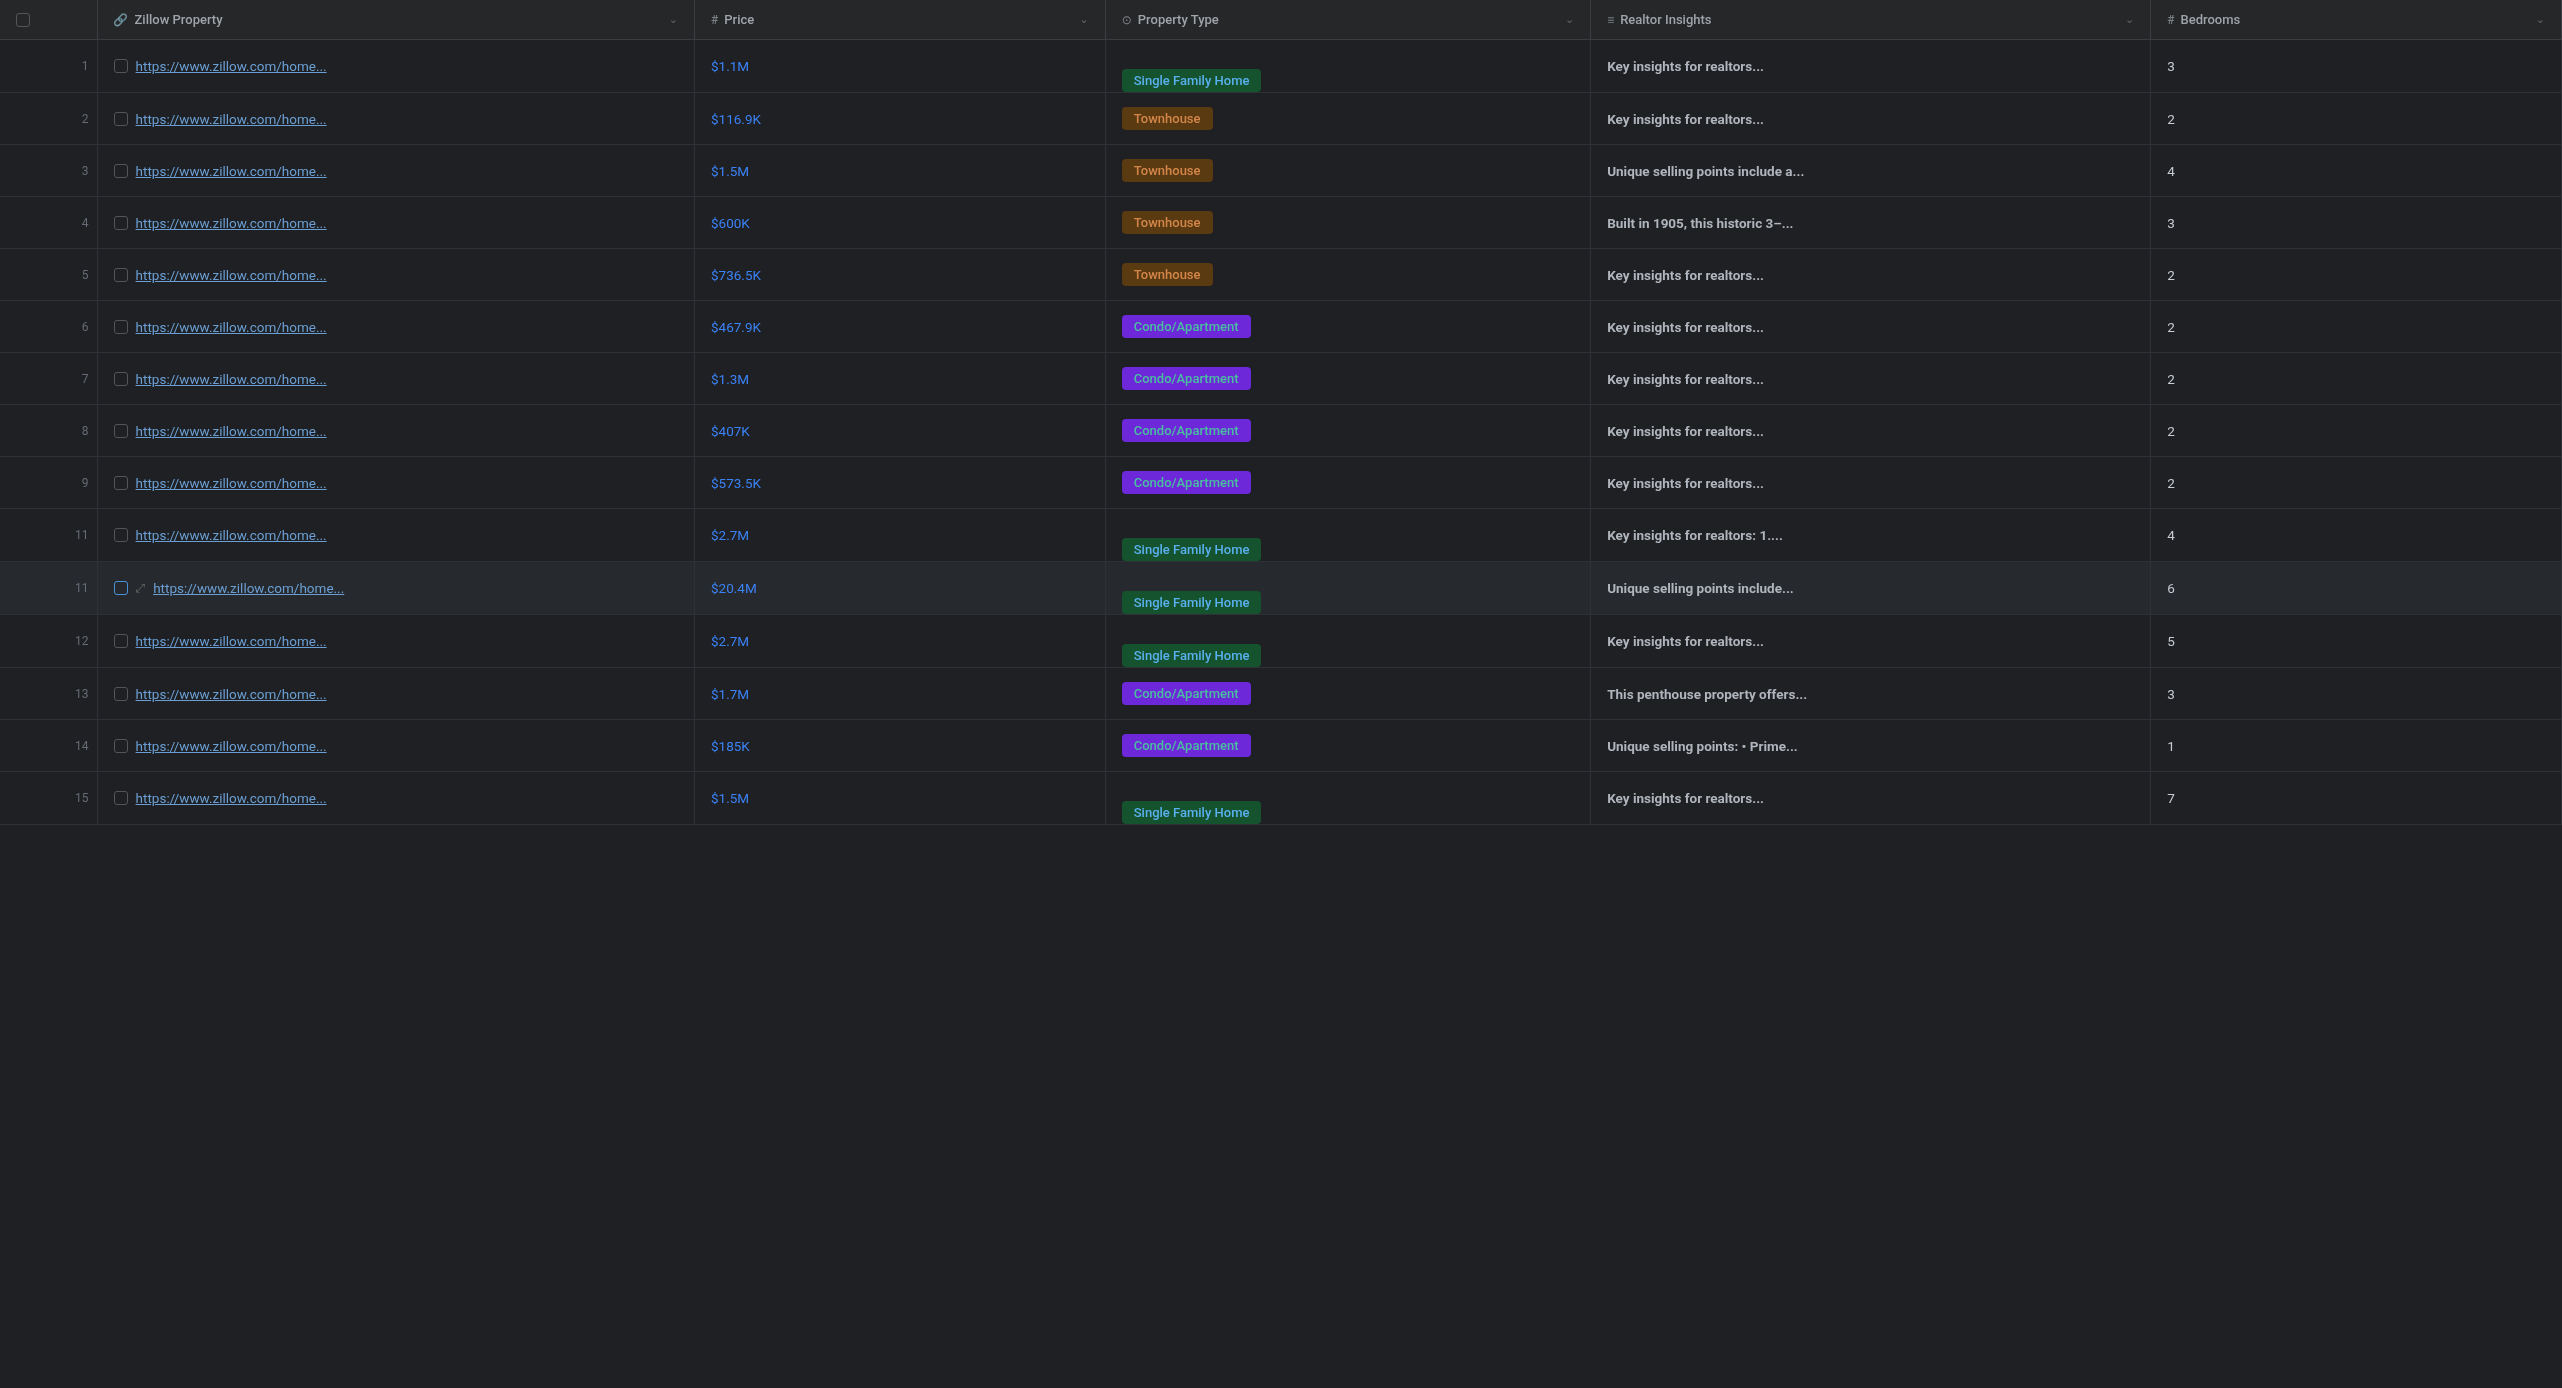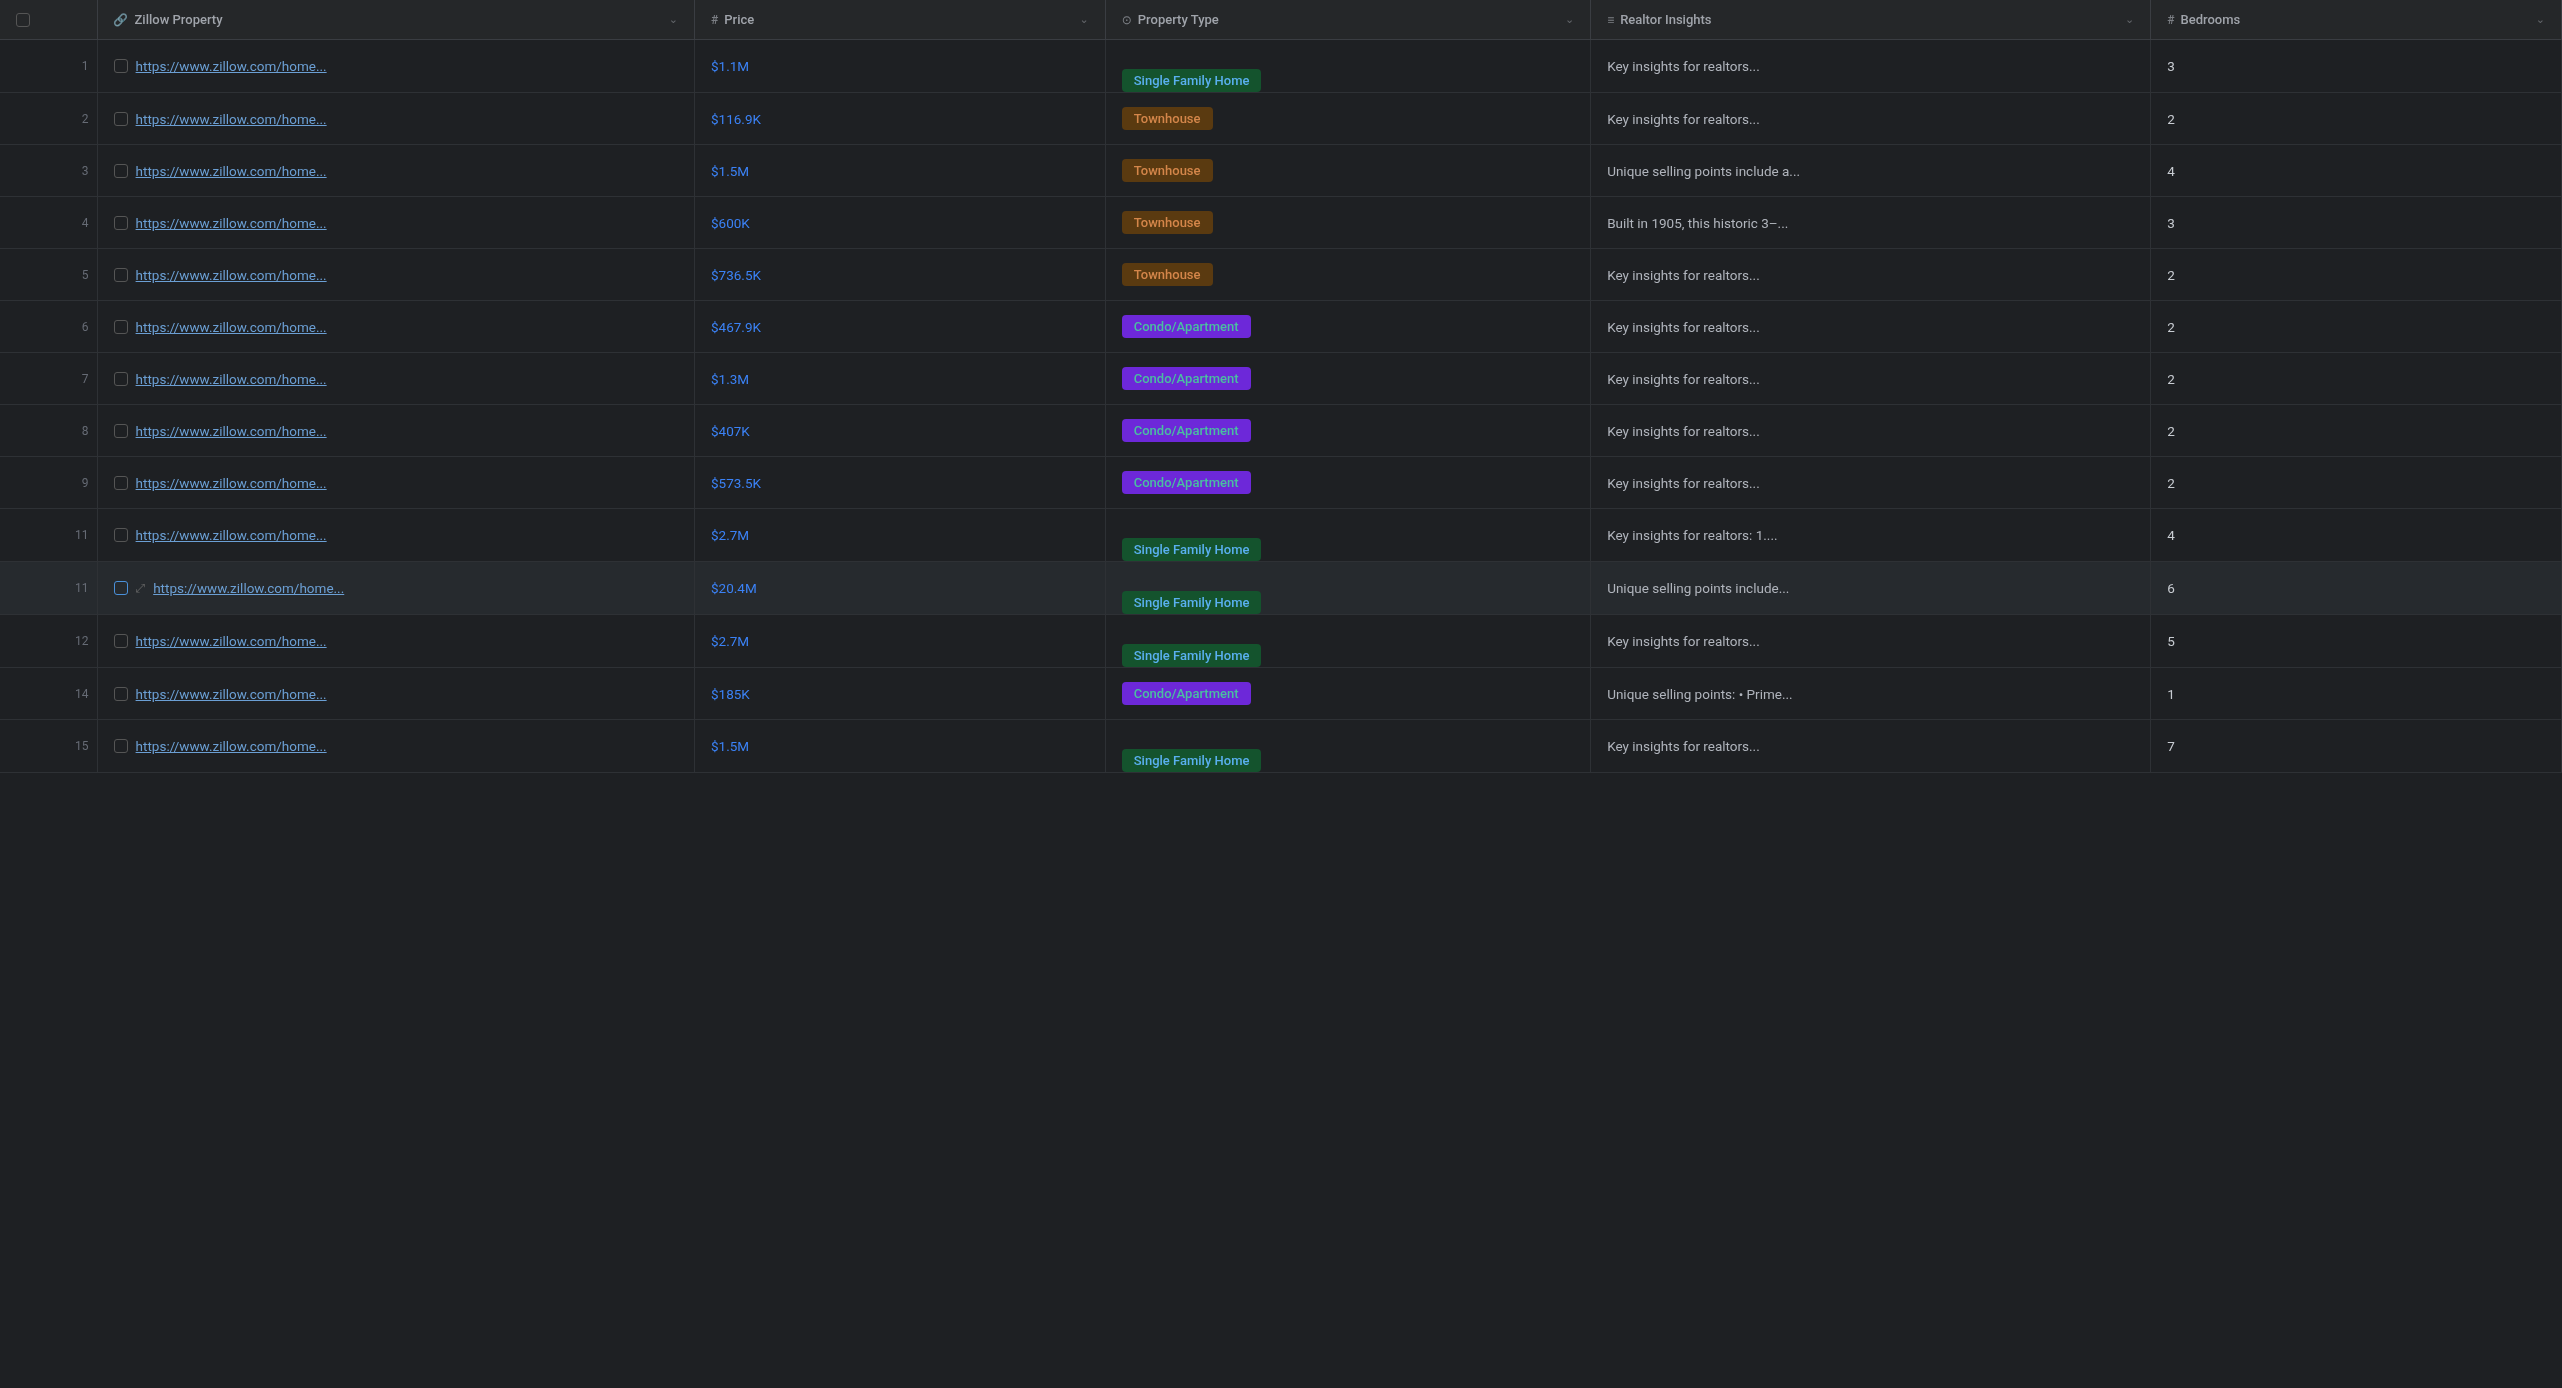--- a/index.html
+++ b/index.html
@@ -157,20 +157,21 @@
       text-align: center;
     }
 
     .row-11 td {
       background-color: #262a2e;
     }
 
     .insights-cell {
       color: #b0b4bc;
       font-size: 13.5px;
+      font-weight: bold;
     }
 
     .price-cell {
       color: #3b82f6;
       font-size: 13.5px;
     }
   </style>
 </head>
 <body>
 
@@ -422,20 +423,37 @@
             </div>
           </td>
           <td class="price-cell">$2.7M</td>
           <td><span class="badge badge-single-family">Single Family Home</span></td>
           <td class="insights-cell">Key insights for realtors...</td>
           <td>5</td>
         </tr>
         <tr>
           <td class="row-number">
             <div style="display: flex; align-items: center; justify-content: flex-end; gap: 4px;">
+              <span>13</span>
+            </div>
+          </td>
+          <td class="col-zillow">
+            <div style="display: flex; align-items: center; gap: 8px;">
+              <span class="checkbox"></span>
+              <span class="link-cell">https://www.zillow.com/home...</span>
+            </div>
+          </td>
+          <td class="price-cell">$1.7M</td>
+          <td><span class="badge badge-condo">Condo/Apartment</span></td>
+          <td class="insights-cell">This penthouse property offers...</td>
+          <td>3</td>
+        </tr>
+        <tr>
+          <td class="row-number">
+            <div style="display: flex; align-items: center; justify-content: flex-end; gap: 4px;">
               <span>14</span>
             </div>
           </td>
           <td class="col-zillow">
             <div style="display: flex; align-items: center; gap: 8px;">
               <span class="checkbox"></span>
               <span class="link-cell">https://www.zillow.com/home...</span>
             </div>
           </td>
           <td class="price-cell">$185K</td>

